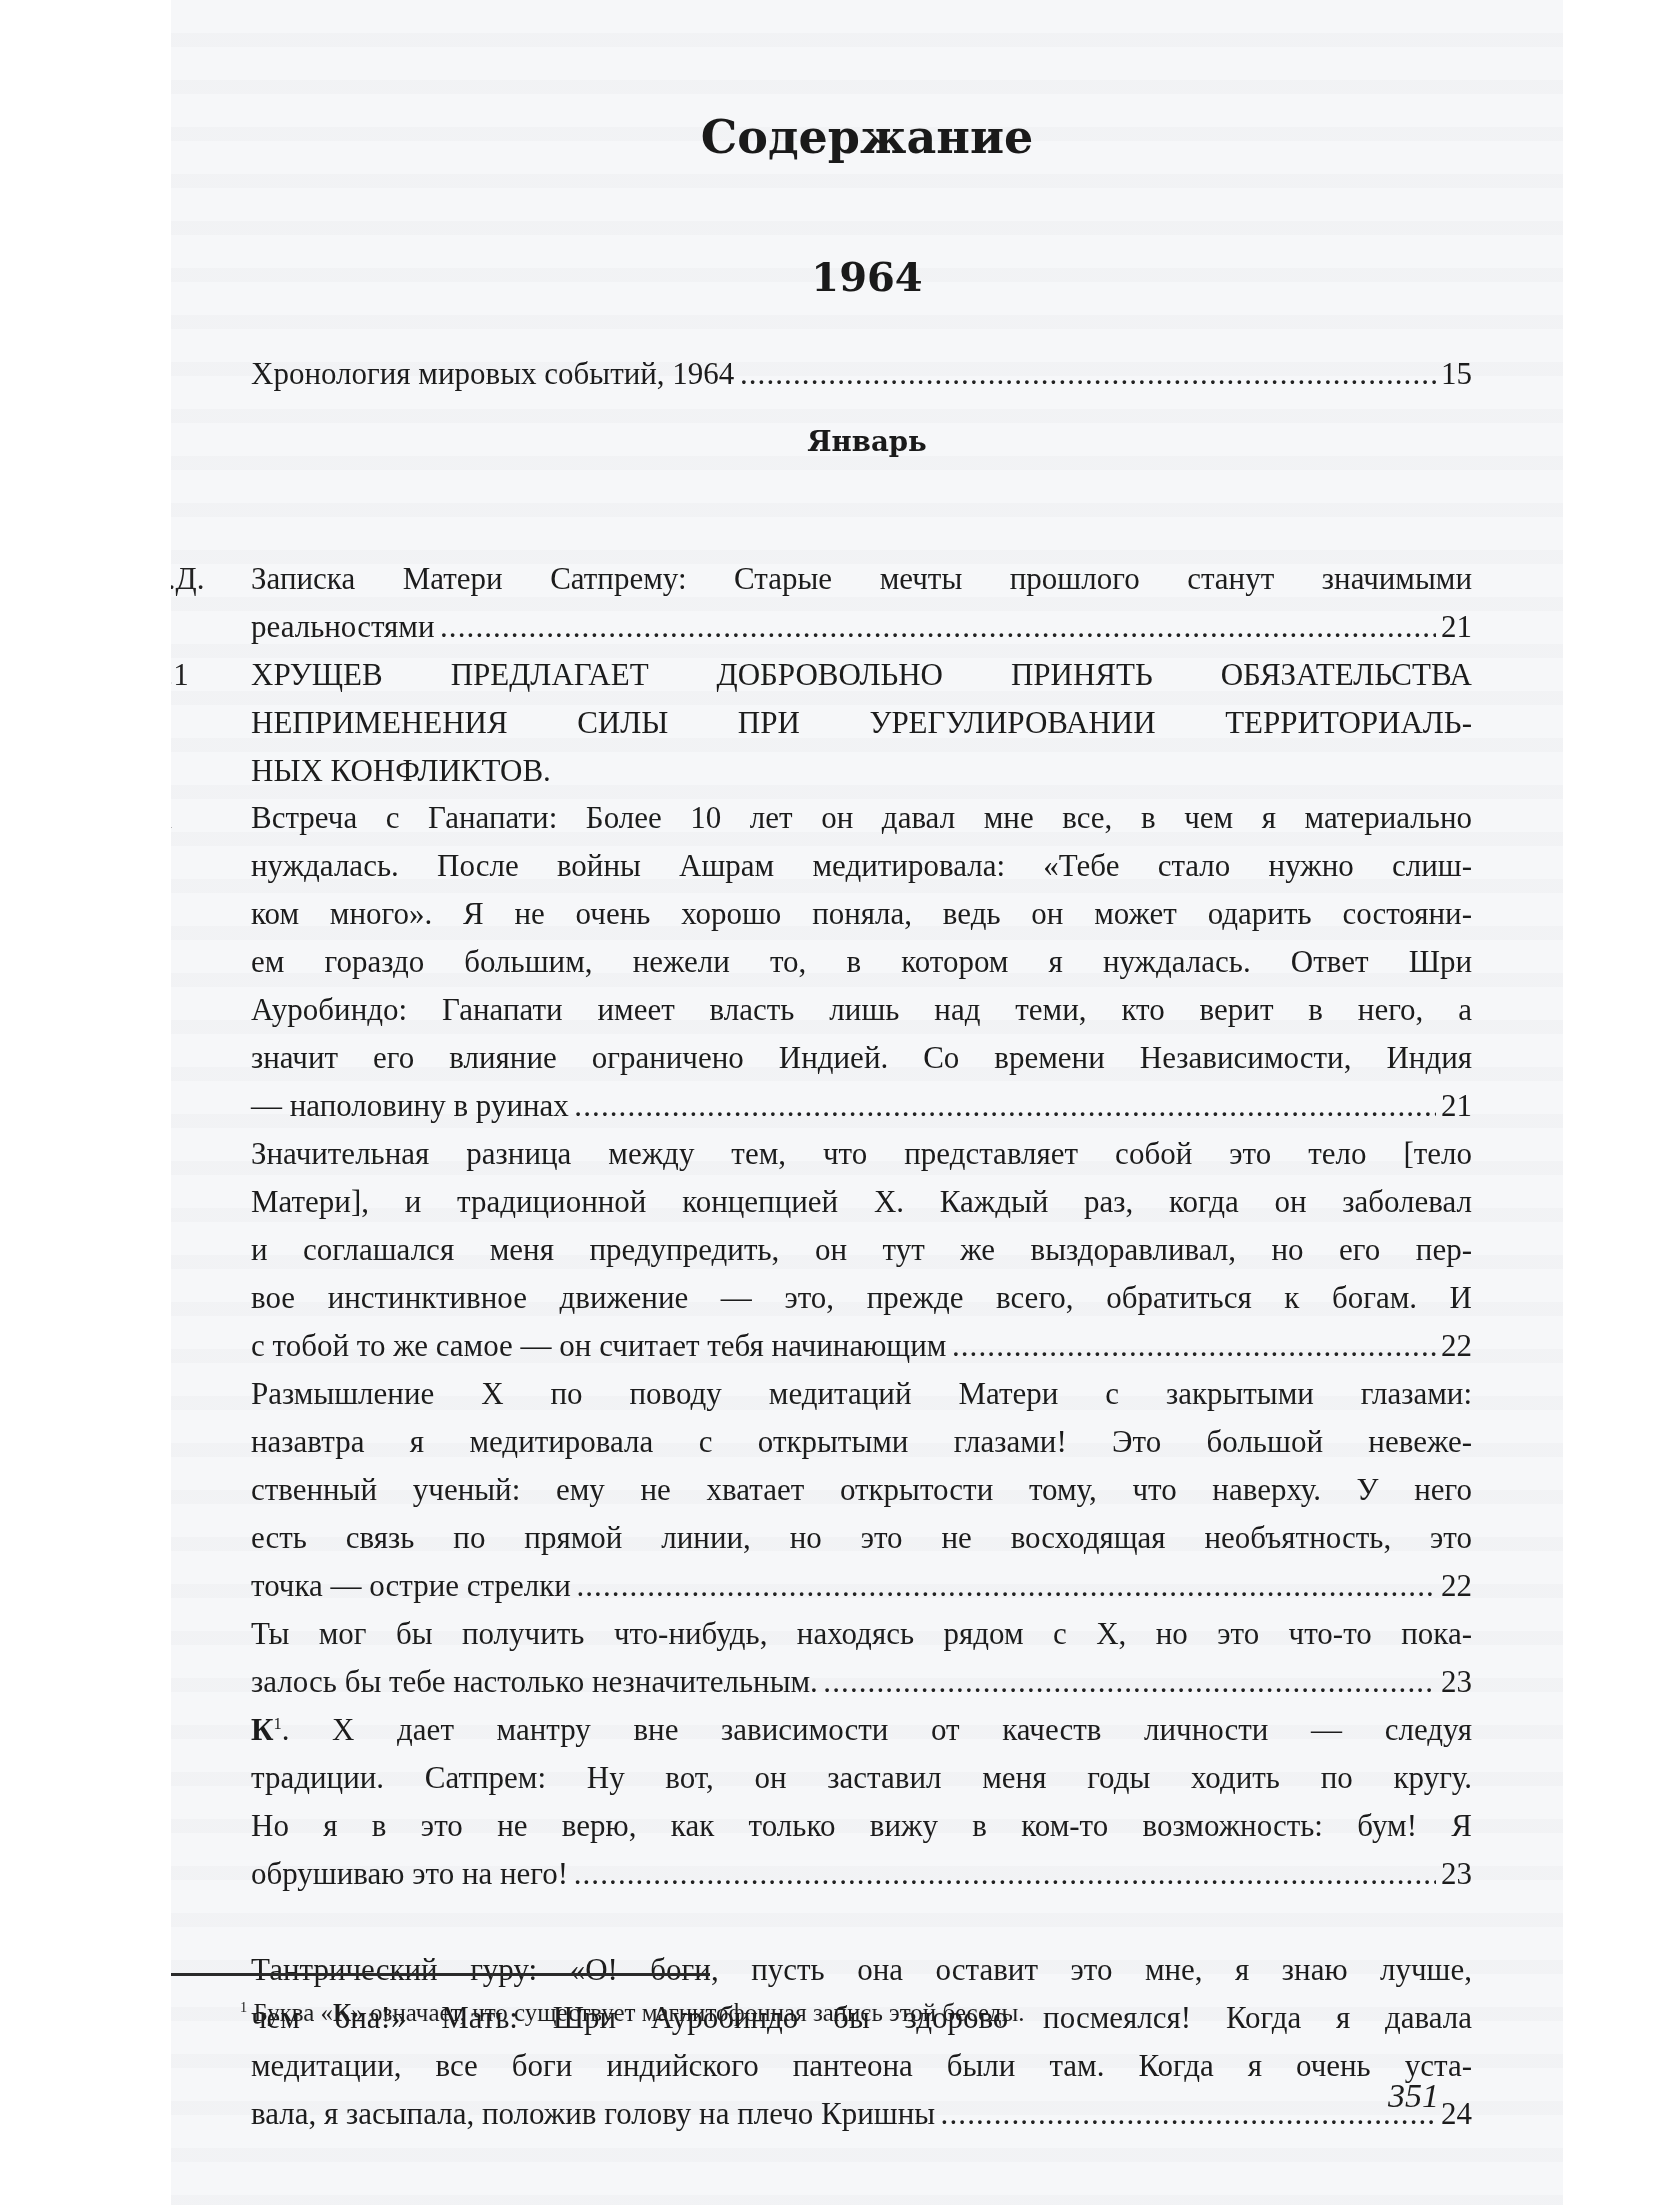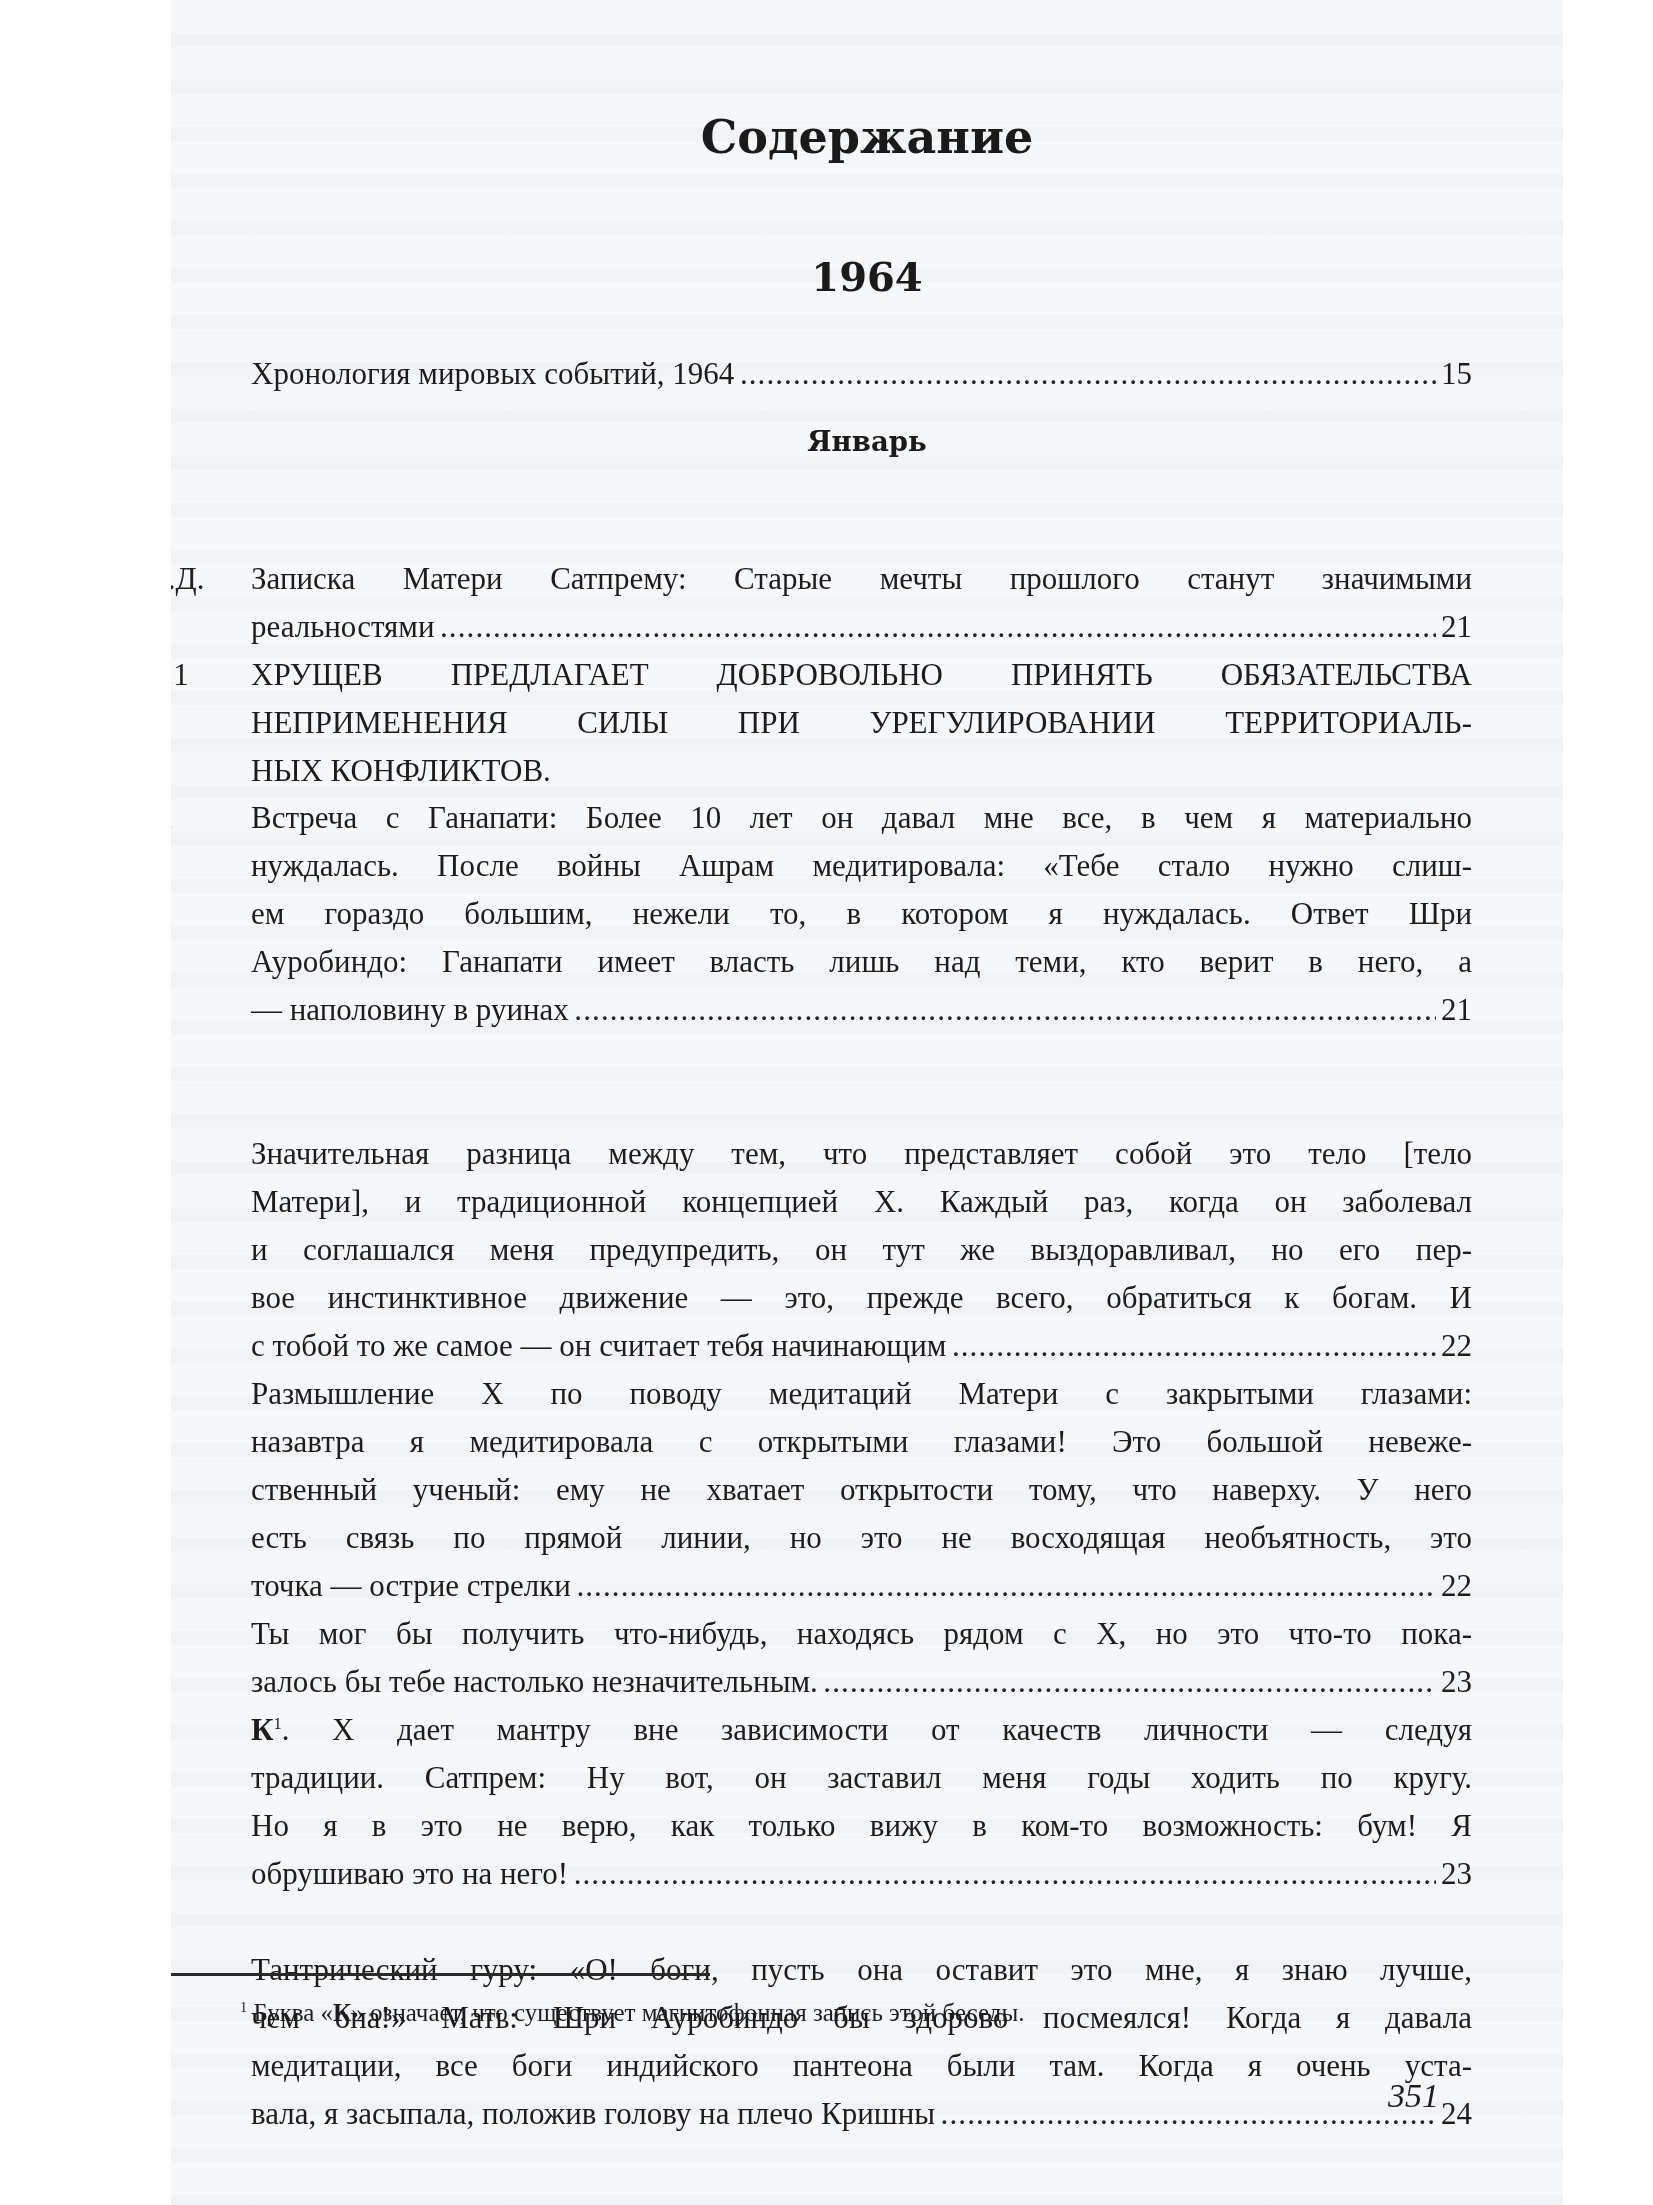--- a/index.html
+++ b/index.html
@@ -171,22 +171,24 @@
           <div class="toc-line">
             <span class="txt">НЫХ КОНФЛИКТОВ.</span>
           </div>
         </div>
       </div>
       <div class="toc-entry" style="top: 794px;">
         <div class="toc-date">.1</div>
         <div class="toc-body">
           <div class="justified">Встреча с Ганапати: Более 10 лет он давал мне все, в чем я материально</div>
           <div class="justified">нуждалась. После войны Ашрам медитировала: «Тебе стало нужно слиш-</div>
+          <div class="justified">ком много». Я не очень хорошо поняла, ведь он может одарить состояни-</div>
           <div class="justified">ем гораздо большим, нежели то, в котором я нуждалась. Ответ Шри</div>
           <div class="justified">Ауробиндо: Ганапати имеет власть лишь над теми, кто верит в него, а</div>
+          <div class="justified">значит его влияние ограничено Индией. Со времени Независимости, Индия</div>
           <div class="toc-line">
             <span class="txt">— наполовину в руинах</span>
             <span class="dots"></span>
             <span class="pg">21</span>
           </div>
         </div>
       </div>
       <div class="toc-entry" style="top: 1130px;">
         <div class="toc-date"></div>
         <div class="toc-body">

